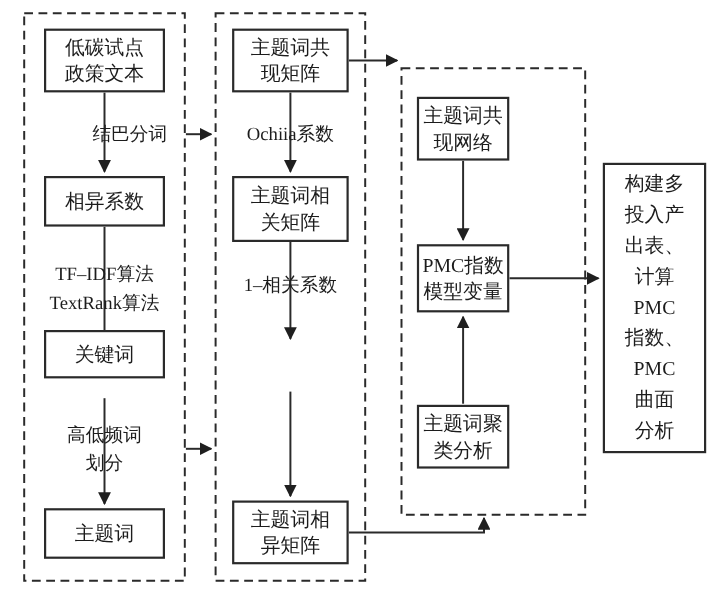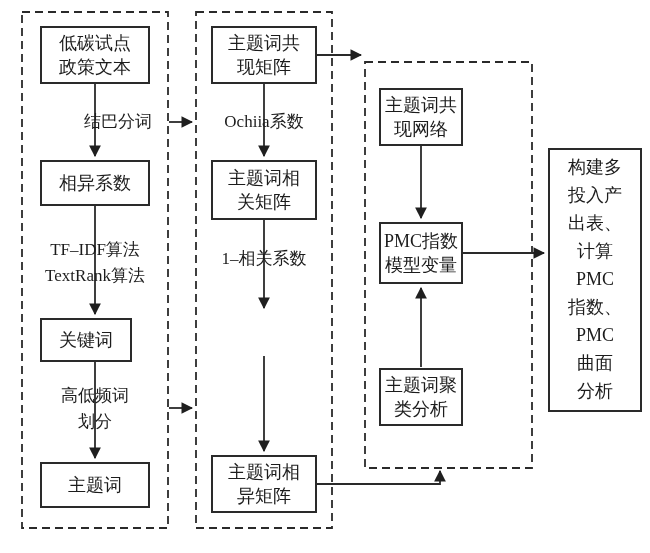--- a/index.html
+++ b/index.html
@@ -81,21 +81,21 @@
       <line x1="463" y1="253" x2="544" y2="253" marker-end="url(#arw)"></line>
     </g>
   </svg>
 
   <div class="node" style="left:40px;top:26px;width:110px;height:58px;">低碳试点
 政策文本</div>
   <div class="flow-label" style="left:95px;top:122px;margin-left:23px;">结巴分词</div>
   <div class="node" style="left:40px;top:160px;width:110px;height:46px;">相异系数</div>
   <div class="flow-label" style="left:95px;top:262px;">TF–IDF算法
 TextRank算法</div>
-  <div class="node" style="left:40px;top:318px;width:92px;height:44px;">关键词</div>
+  <div class="node" style="left:40px;top:300px;width:110px;height:44px;">关键词</div>
   <div class="flow-label" style="left:95px;top:408px;">高低频词
 划分</div>
   <div class="node" style="left:40px;top:462px;width:110px;height:46px;">主题词</div>
 
   <div class="node" style="left:211px;top:26px;width:106px;height:58px;">主题词共
 现矩阵</div>
   <div class="flow-label" style="left:264px;top:122px;">Ochiia系数</div>
   <div class="node" style="left:211px;top:160px;width:106px;height:60px;">主题词相
 关矩阵</div>
   <div class="flow-label" style="left:264px;top:259px;">1–相关系数</div>

